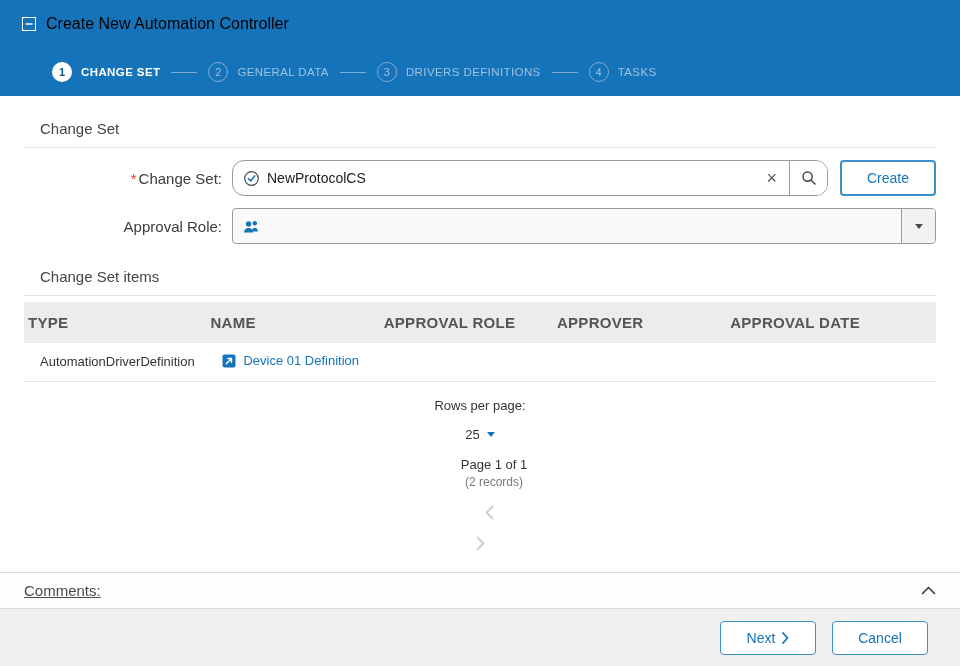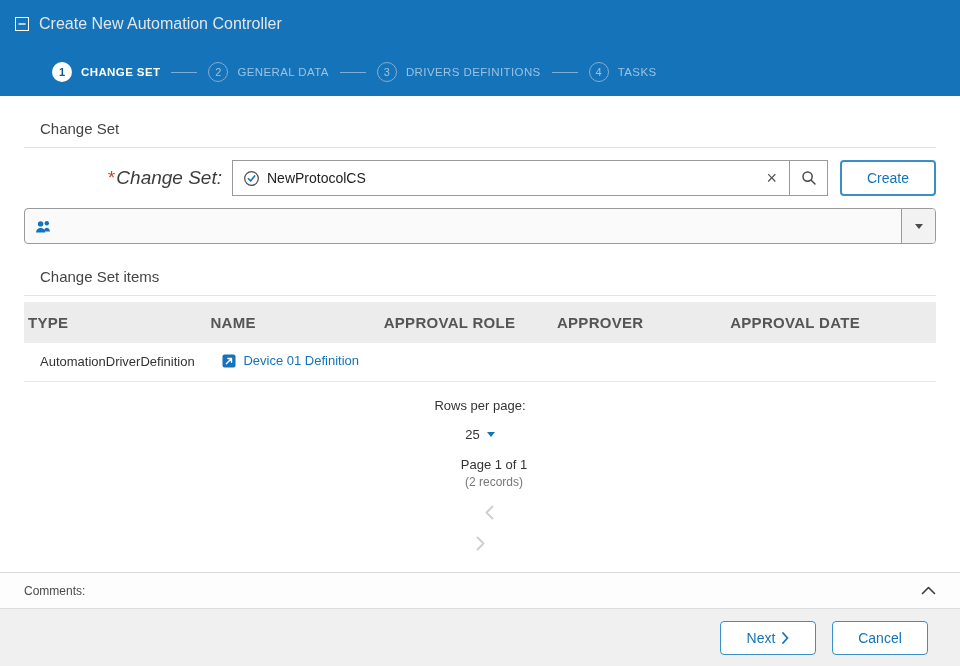--- a/index.html
+++ b/index.html
@@ -1,45 +1,45 @@
 <!DOCTYPE html>
 <html><head>
 <meta charset="utf-8">
 <style>
   * { box-sizing: border-box; margin: 0; padding: 0; }
   html,body { background:#fff; }
   body { font-family:"Liberation Sans", sans-serif; color:#333; }
   .page { width:960px; height:666px; display:flex; flex-direction:column; background:#fff; overflow:hidden; }
 
   
-  .header { flex:0 0 48px; background:#1573b9; color:#e5e5e5; display:flex; align-items:center; gap:10px; padding:0 15px; }
+  .header { flex:0 0 48px; background:#1573b9; color:#000000; display:flex; align-items:center; gap:10px; padding:0 22px; }
   .header .title { font-size:16px; }
   .collapse-icon { display:flex; align-items:center; cursor:pointer; }
 
   
   .stepper { flex:0 0 48px; background:#1573b9; display:flex; align-items:center; padding-left:52px; }
   .step { display:flex; align-items:center; gap:9px; cursor:pointer; }
   .circle { width:20px; height:20px; border-radius:50%; display:flex; align-items:center; justify-content:center; font-size:11px; }
   .step.active .circle { background:#fff; color:#14578a; font-weight:bold; }
   .step.inactive .circle { border:1px solid #7fadd3; color:#9cc2e0; }
   .step-label { font-size:11.5px; letter-spacing:.4px; }
   .step.active .step-label { color:#fff; font-weight:bold; }
   .step.inactive .step-label { color:#9cc2e0; }
   .connector { width:26px; border-top:1px solid #7fadd3; margin:0 11px; }
 
   
   .content { flex:1 1 auto; padding:0 24px; overflow:hidden; }
   .section-title { font-size:15px; color:#454545; margin:24px 16px 10px; }
   .rule { border-bottom:1px solid #e4e4e4; }
 
   .form-row { display:flex; align-items:center; margin:12px 0; }
-  .form-label { width:208px; text-align:right; padding-right:10px; color:#3c3c3c; font-size:19px;font-style:italic; }
+  .form-label { width:208px; text-align:right; padding-right:10px; color:#3c3c3c; font-size:15px; }
   .req { color:#cf4336; margin-right:2px; }
 
-  .cs-input { flex:1; height:36px; border:1px solid #9a9a9a; border-radius:0; background:#fff; display:flex; align-items:center; overflow:hidden; }
+  .cs-input { flex:1; height:36px; border:1px solid #9a9a9a; border-radius:12px; background:#fff; display:flex; align-items:center; overflow:hidden; }
   .cs-input .entity-icon { display:flex; margin:0 7px 0 10px; }
   .cs-input .value { flex:1; font-size:14px; color:#222; }
   .clear-x { font-size:18px; color:#555; padding:0 12px; cursor:pointer; line-height:1; }
   .search-seg { width:38px; align-self:stretch; border-left:1px solid #9a9a9a; display:flex; align-items:center; justify-content:center; cursor:pointer; background:#fff; }
 
   .create-btn { margin-left:12px; width:96px; height:36px; background:#fff; border:2px solid #3a8fc7; border-radius:4px; color:#1573b9; font-size:14px; font-family:inherit; cursor:pointer; }
 
   .combo { flex:1; height:36px; border:1px solid #9a9a9a; border-radius:4px; background:#fafafa; display:flex; align-items:center; overflow:hidden; cursor:pointer; }
   .combo .entity-icon { display:flex; margin:0 7px 0 10px; }
   .combo .value { flex:1; font-size:14px; }
@@ -55,21 +55,21 @@
   
   .pagination { display:flex; align-items:center; justify-content:flex-end; gap:14px; margin:16px 2px 0; font-size:13px; color:#333;flex-direction:column; }
   .rpp { display:flex; align-items:center; gap:7px; cursor:pointer; }
   .caret-blue { width:0; height:0; border-left:4.5px solid transparent; border-right:4.5px solid transparent; border-top:5.5px solid #1573b9; }
   .page-info { text-align:center; line-height:1.4; margin-left:28px; }
   .records { color:#777; font-size:12px; }
   .nav-chev { display:flex; align-items:center; padding:0 8px; cursor:default; }
   .nav-chev.first { margin-left:18px; }
 
   
-  .comments-bar { flex:0 0 36px; border-top:1px solid #dcdcdc; background:#fdfdfd; display:flex; align-items:center; justify-content:space-between; padding:0 24px; color:#4a4a4a; font-size:12px; }
+  .comments-bar { flex:0 0 36px; border-top:1px solid #dcdcdc; background:#fdfdfd; display:flex; align-items:center; justify-content:space-between; padding:0 24px; color:#4a4a4a; font-size:15px;text-decoration:underline; }
   .collapse-up { display:flex; cursor:pointer; }
 
   
   .footer { flex:0 0 58px; background:#f0f0f0; border-top:1px solid #dcdcdc; display:flex; align-items:center; justify-content:flex-end; gap:16px; padding:0 32px; }
   .btn { min-width:96px; height:34px; background:#fff; border:1px solid #3a8fc7; border-radius:4px; color:#1573b9; font-size:14px; font-family:inherit; display:inline-flex; align-items:center; justify-content:center; gap:7px; cursor:pointer; }
 </style>
 </head>
 <body>
 
 <div class="page">
@@ -128,20 +128,21 @@
           <svg width="16" height="16" viewBox="0 0 16 16">
               <circle cx="6.6" cy="6.6" r="4.6" fill="none" stroke="#4a4a4a" stroke-width="1.5"></circle>
               <line x1="10.2" y1="10.2" x2="14" y2="14" stroke="#4a4a4a" stroke-width="1.5" stroke-linecap="round"></line>
             </svg>
         </span>
       </div>
       <button class="create-btn">Create</button>
     </div>
 
     <div class="form-row">
+      <div class="form-label">Approval Role:</div>
       <div class="combo">
         <span class="entity-icon">
           <svg width="17" height="15" viewBox="0 0 17 15" fill="#1573b9">
               <circle cx="11.8" cy="4.2" r="2.2"></circle>
               <path d="M8.8 12.6c.2-2.6 1.4-3.9 3-3.9 1.7 0 2.9 1.4 3.1 3.9z"></path>
               <circle cx="5.6" cy="4.9" r="2.7"></circle>
               <path d="M1 13.6c.2-3 1.9-4.5 4.6-4.5 2.8 0 4.4 1.5 4.6 4.5z"></path>
             </svg>
         </span>
         <span class="value"></span>

